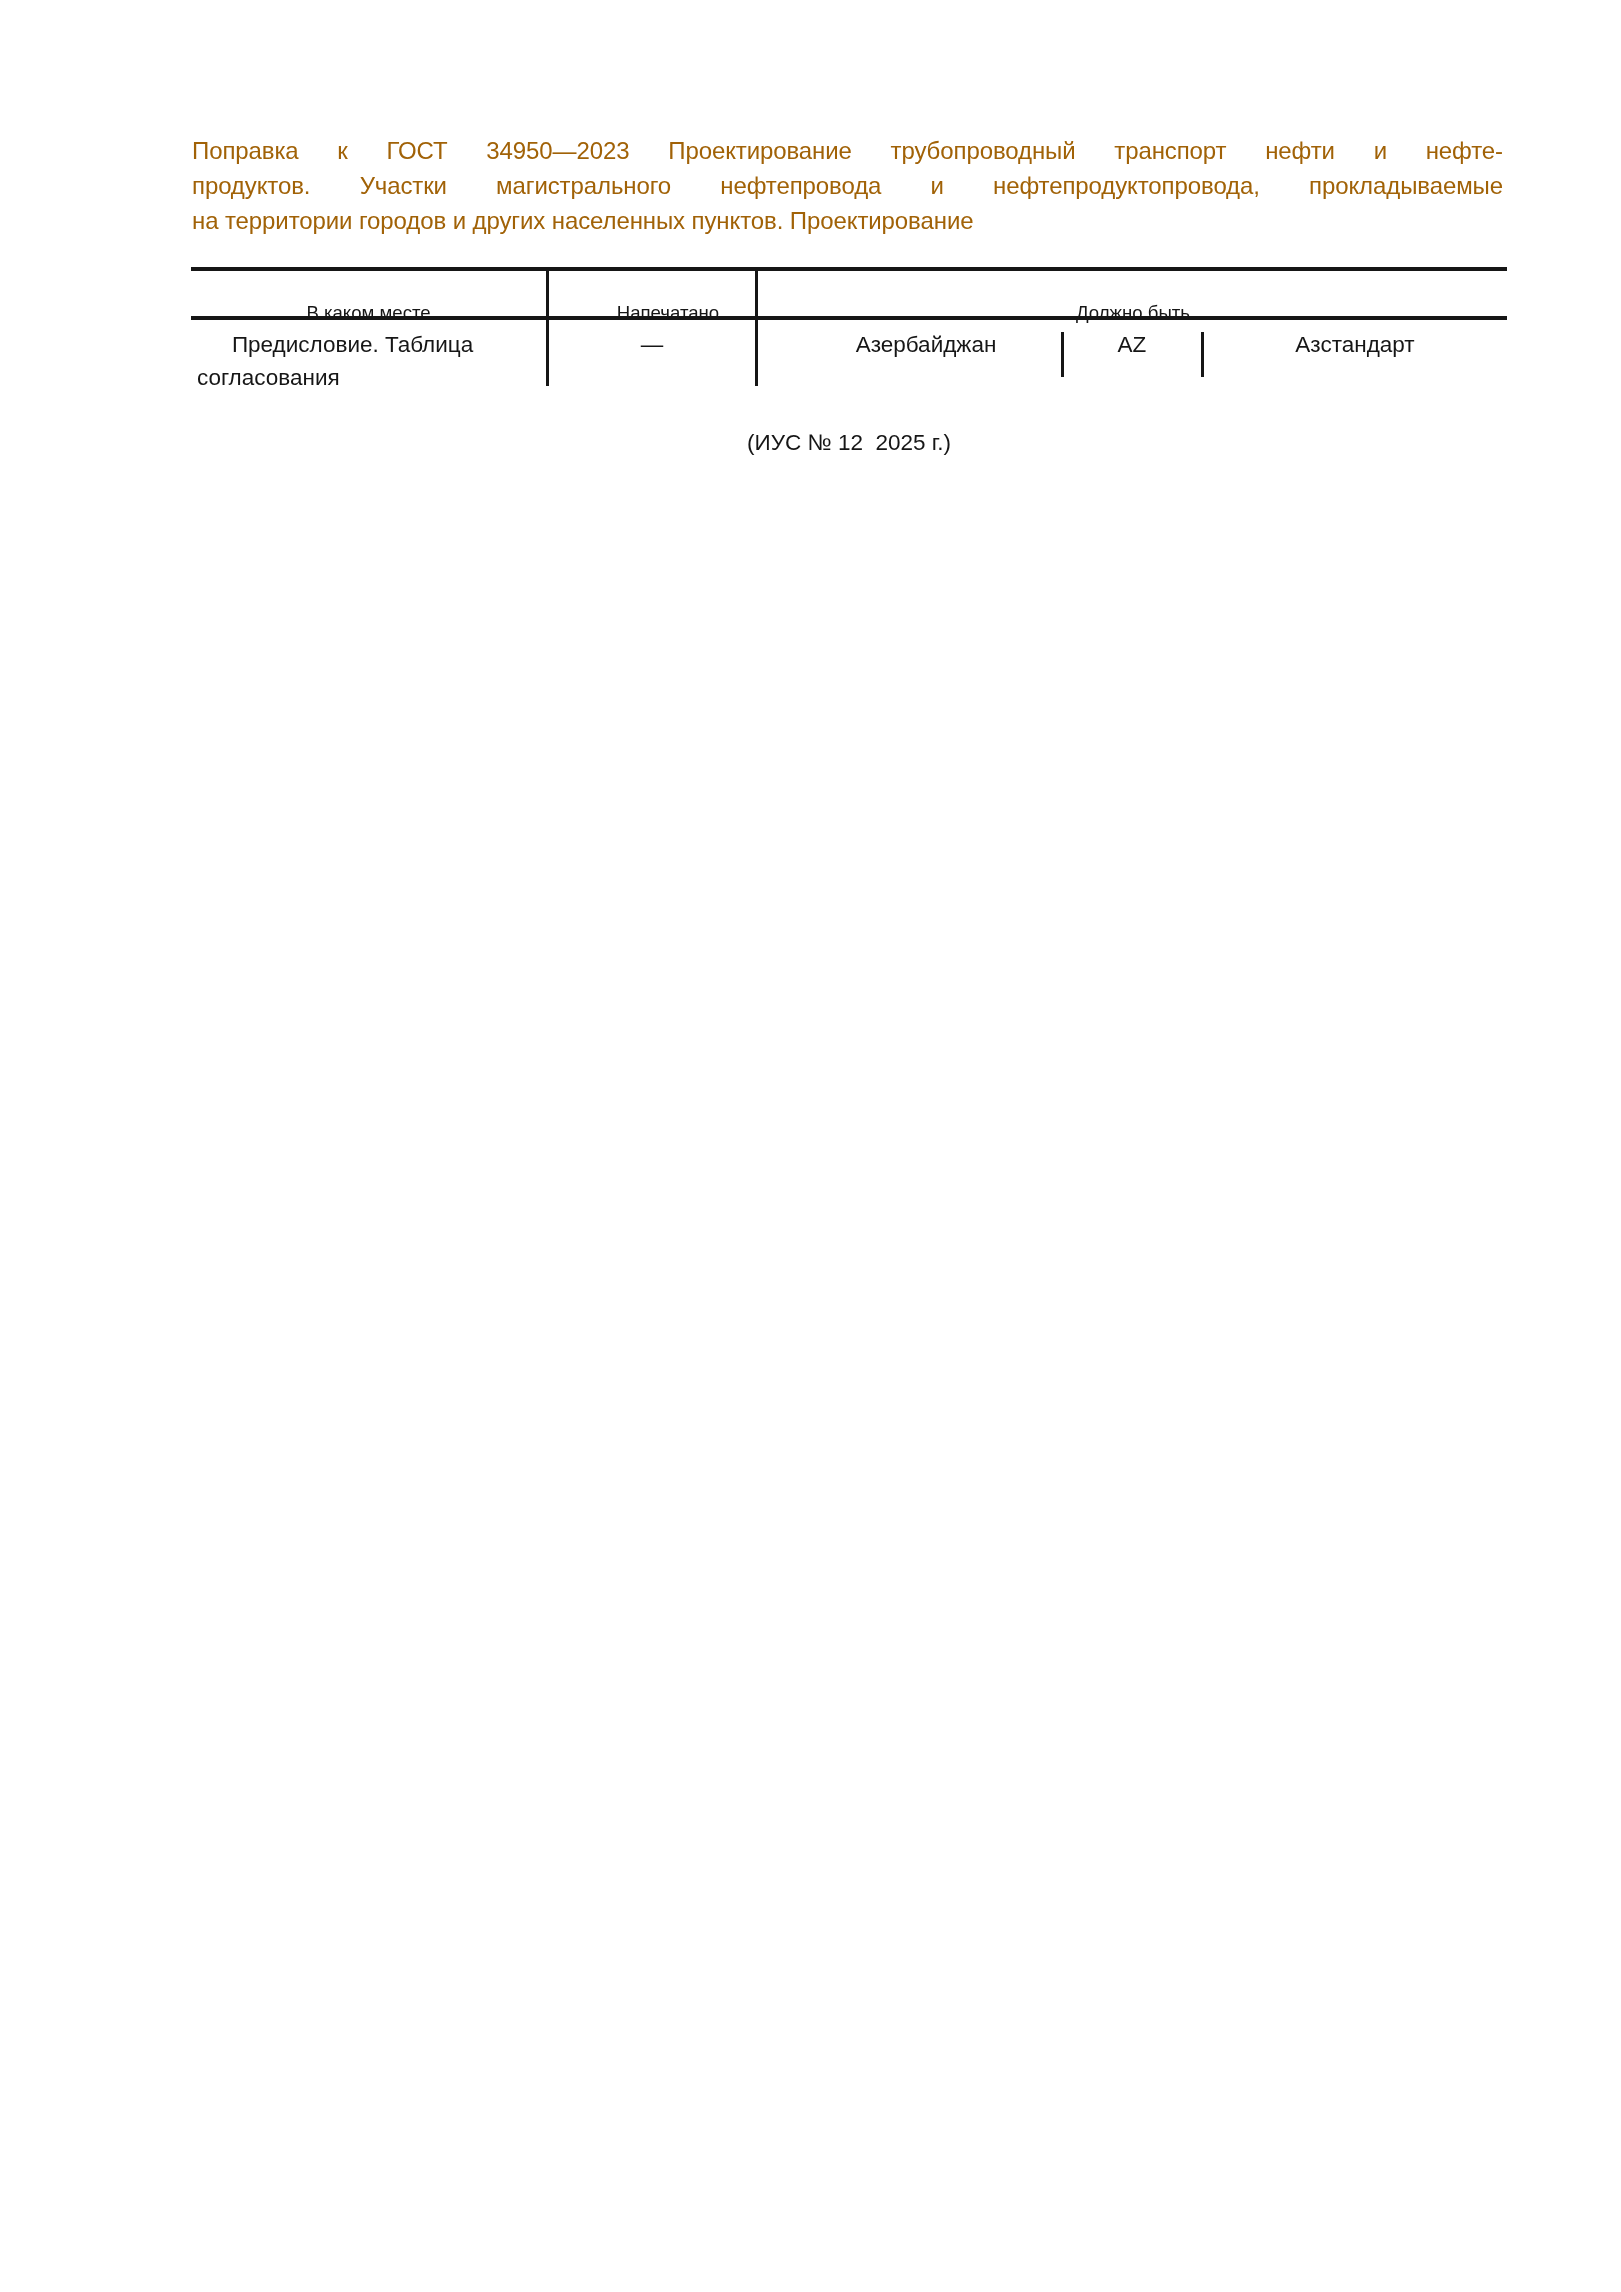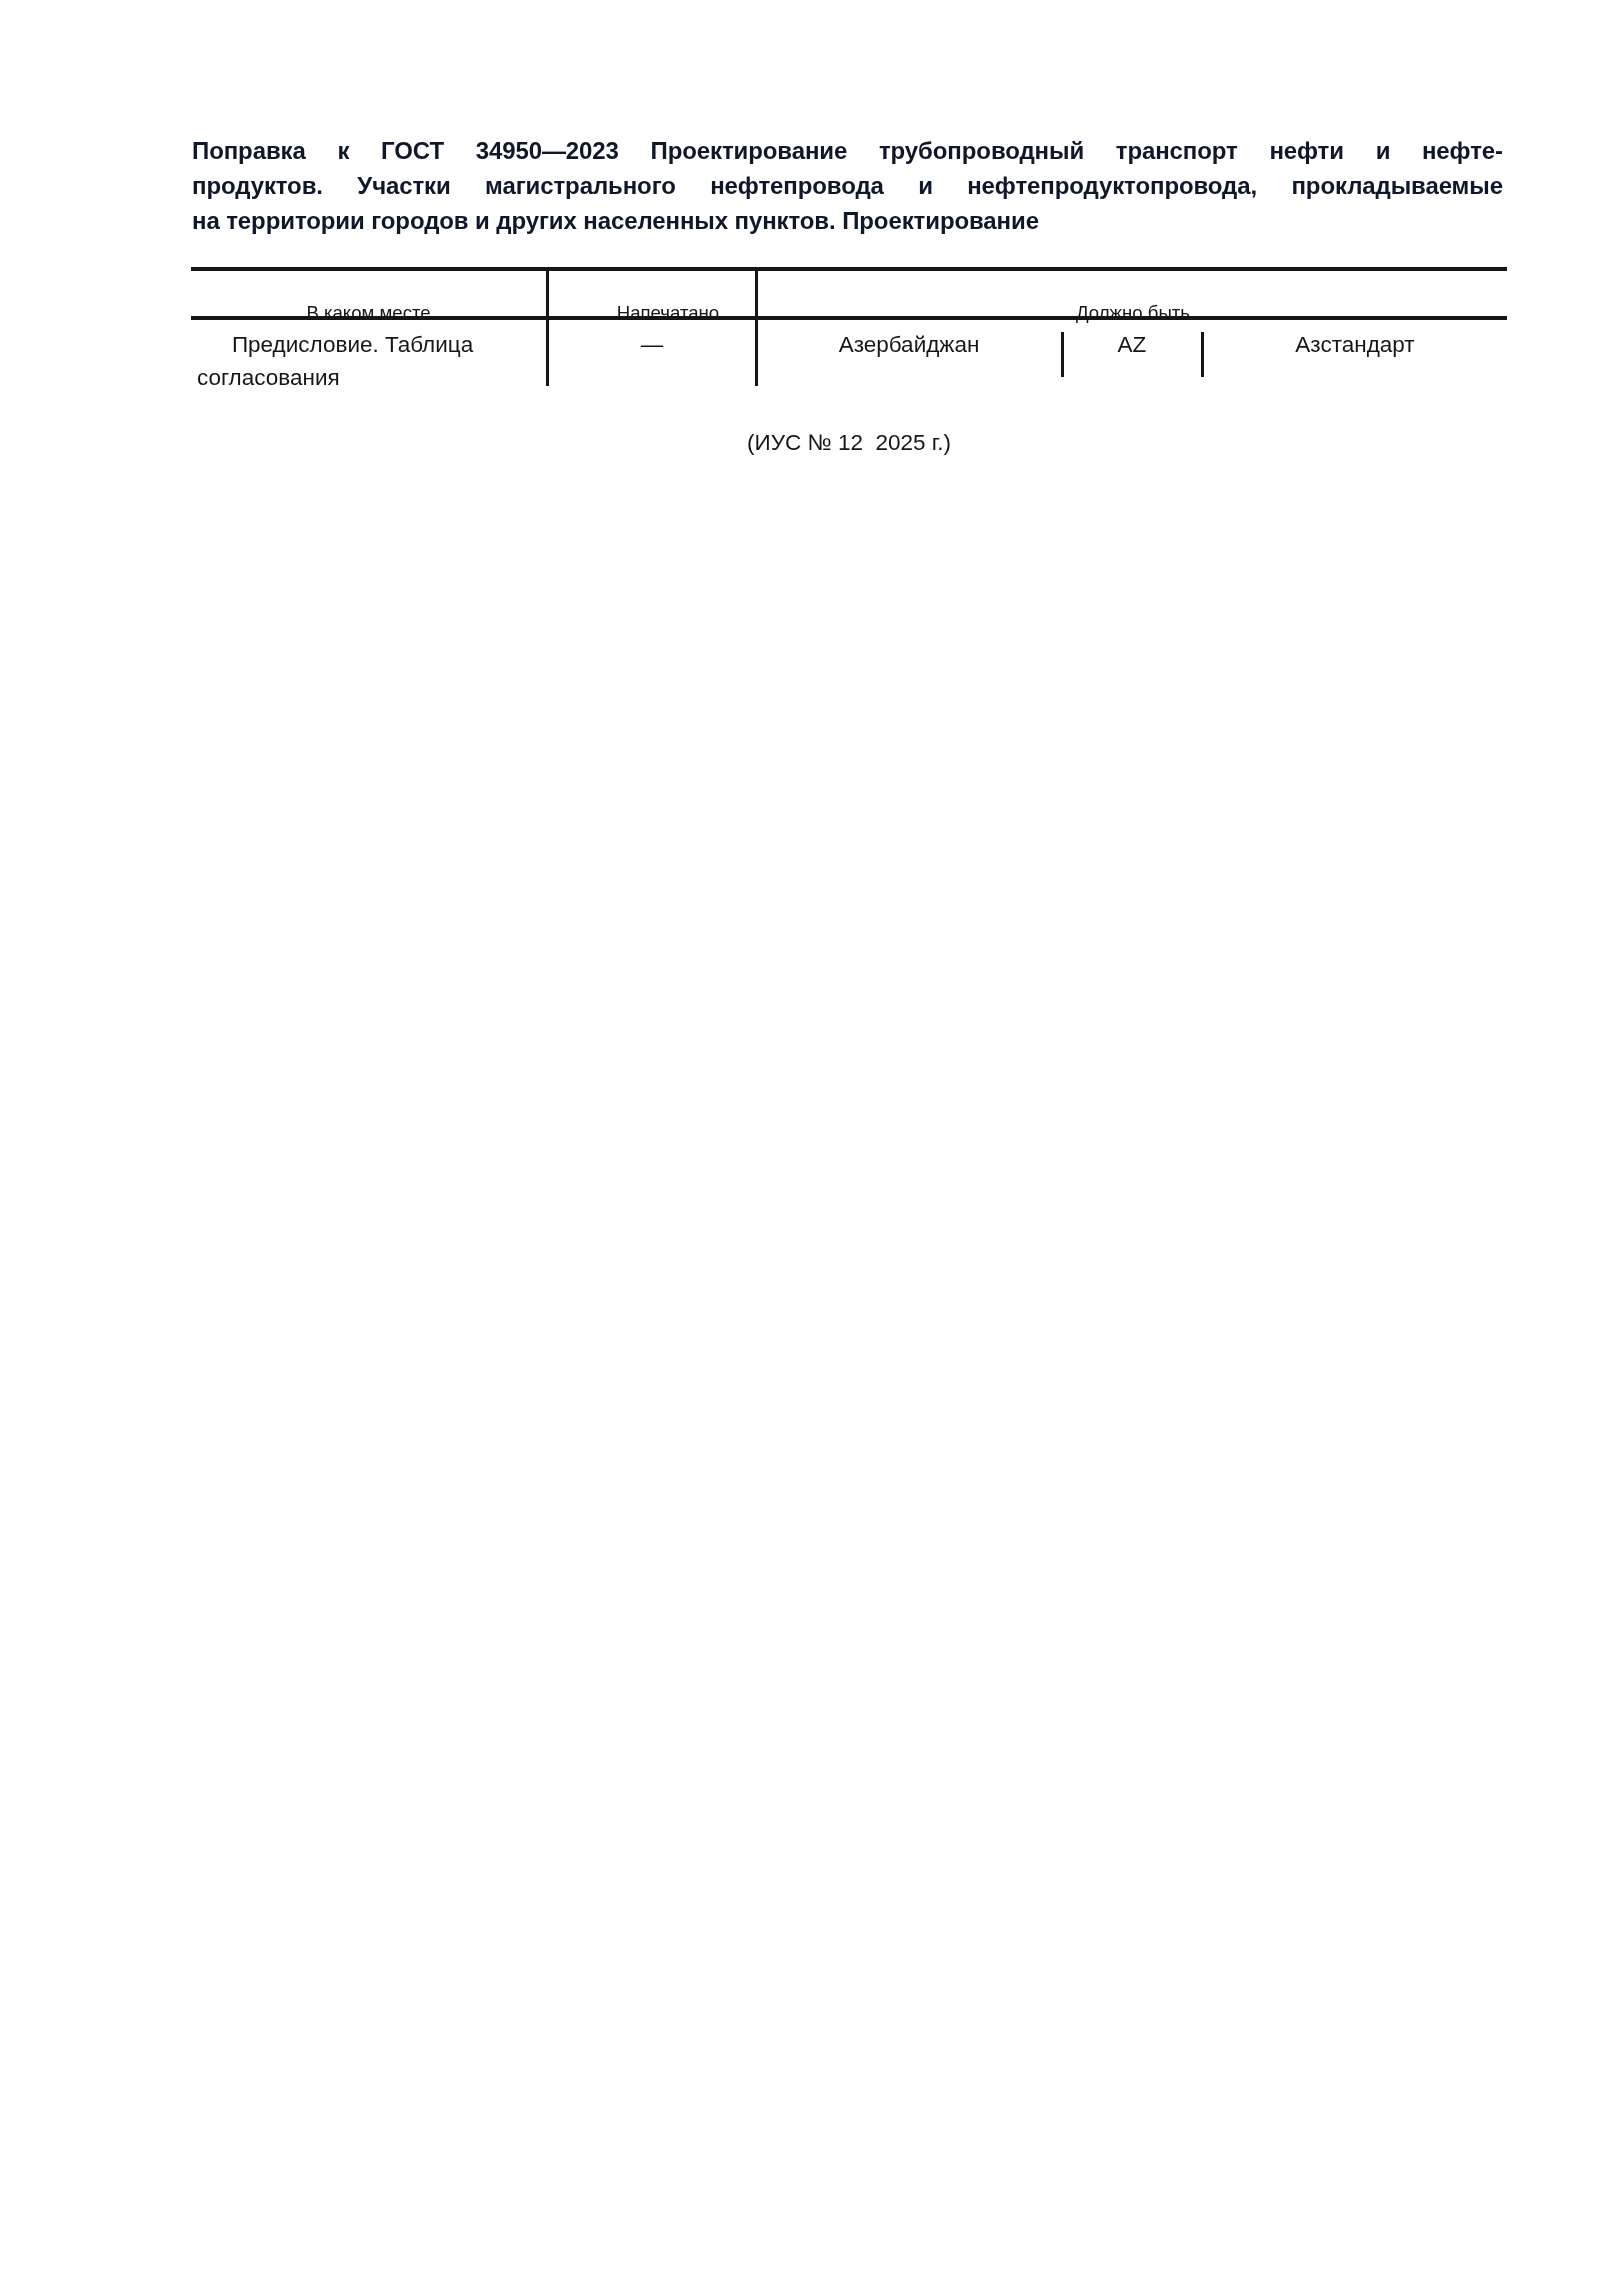--- a/index.html
+++ b/index.html
@@ -19,25 +19,25 @@
     overflow: hidden;
     box-sizing: border-box;
   }
 
   
   .doc-title {
     position: absolute;
     left: 192px;
     top: 133px;
     width: 1311px;
-    font-weight: bold;
+    font-weight: normal;
     font-size: 24px;
     line-height: 35px;
     letter-spacing: -0.1px;
-    color: #0f172a;
+    color: #a16207;
   }
 
   .title-line {
     display: block;
     white-space: nowrap;
   }
 
   
   .title-line.justify {
     display: flex;
@@ -117,20 +117,21 @@
     width: 206px;
     text-align: center;
     white-space: nowrap;
   }
   .td.d3a {
     left: 567px;
     top: 61px;
     width: 302px;
     text-align: center;
     white-space: nowrap;
+    padding-left: 17px;
   }
   .td.d3b {
     left: 873px;
     top: 61px;
     width: 136px;
     text-align: center;
     white-space: nowrap;
   }
   .td.d3c {
     left: 1012px;

